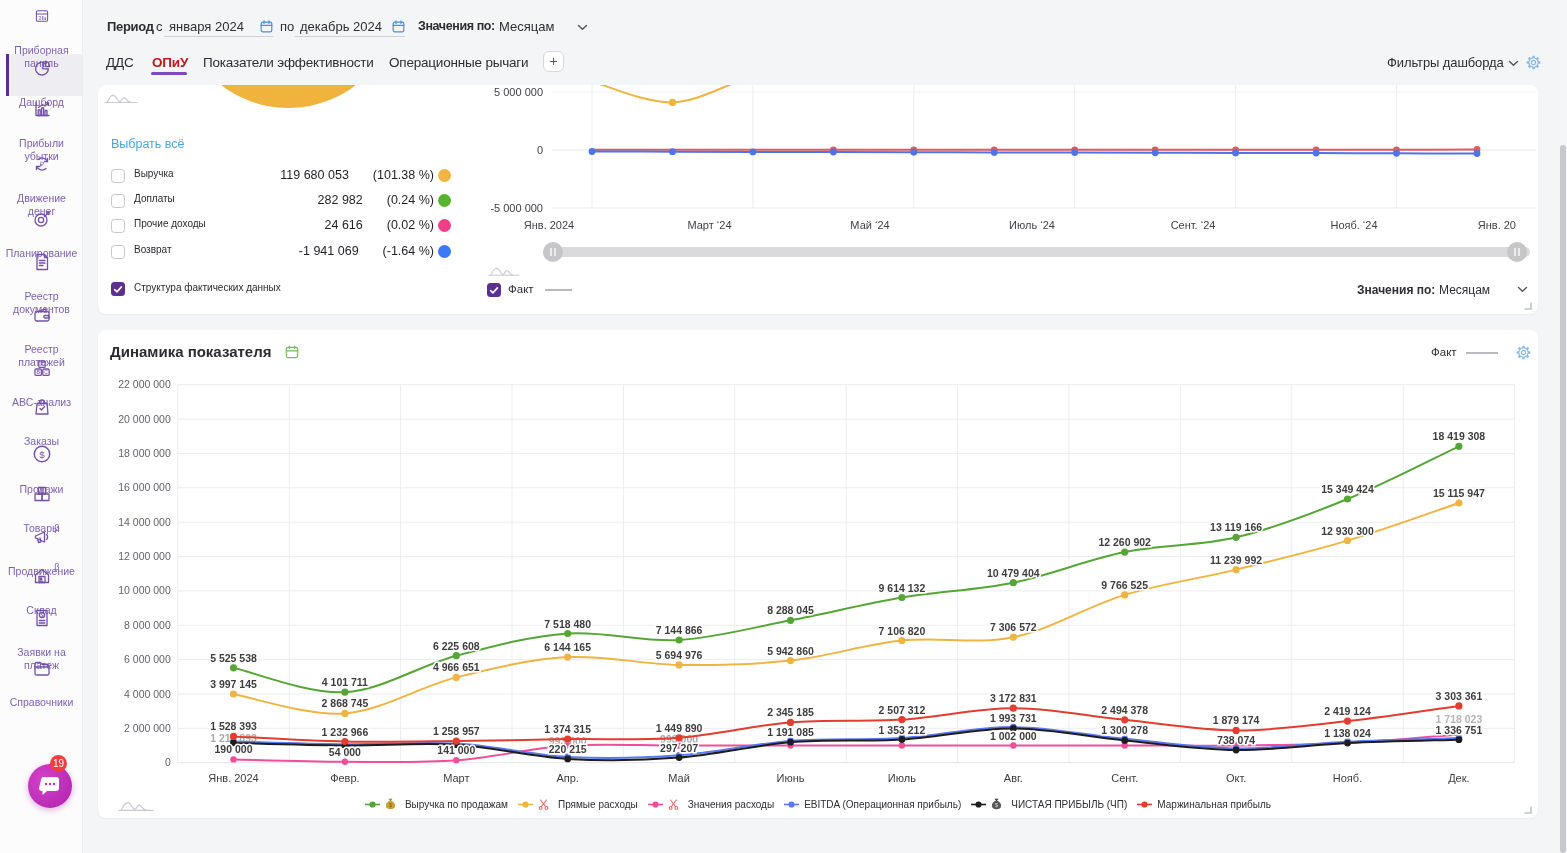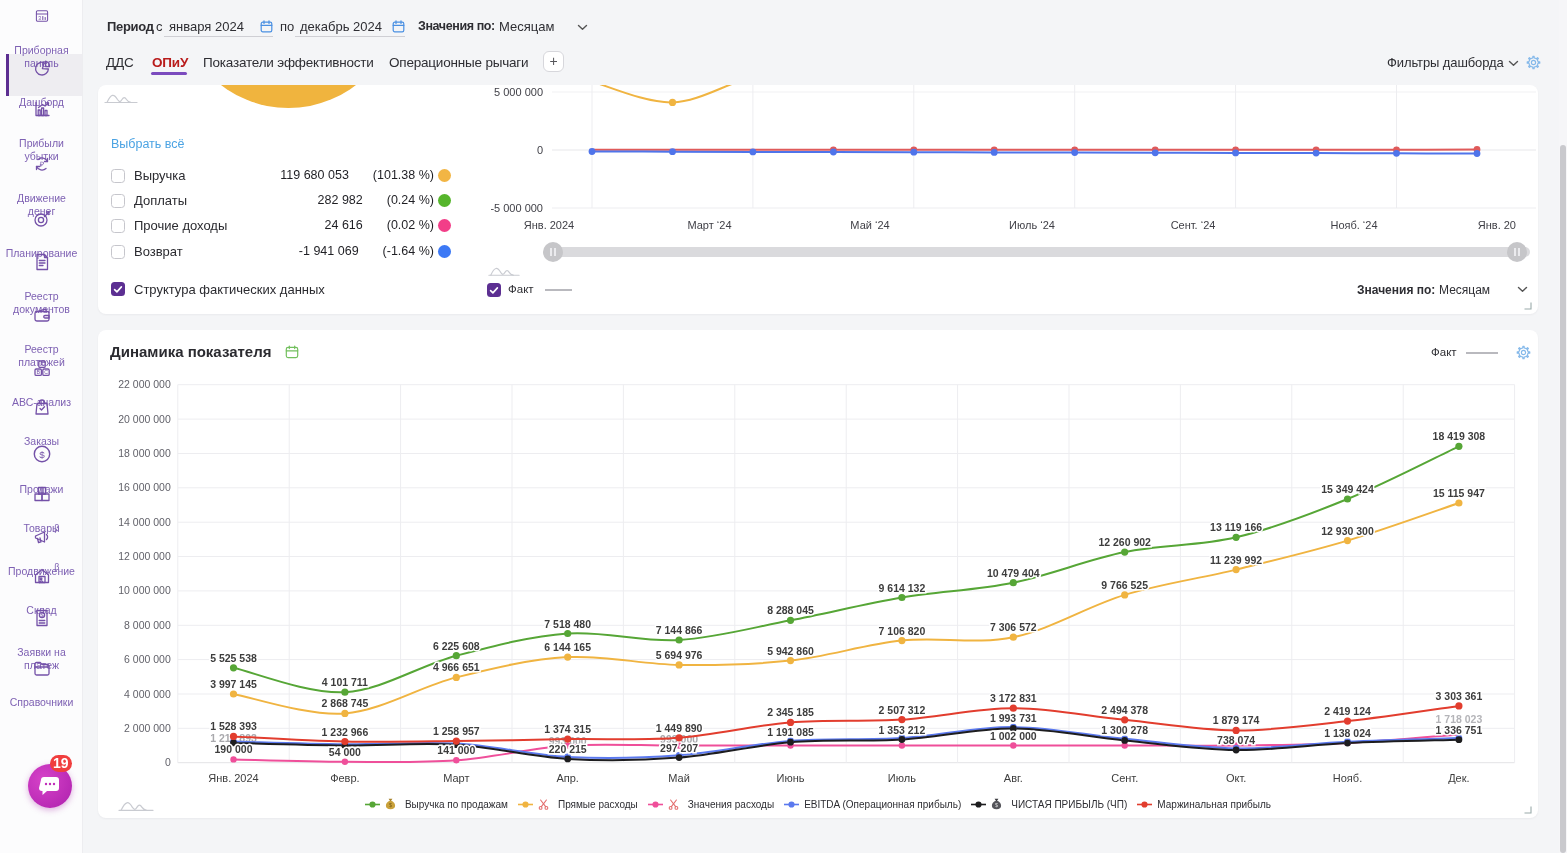--- a/index.html
+++ b/index.html
@@ -25,32 +25,32 @@
 .tab { position:absolute; top:55px; font-size:13.5px; color:#2e2e33; letter-spacing:-0.2px; }
 .tab.act { font-weight:bold; color:#b91c1c; }
 .tabu { position:absolute; top:72px; height:2.5px; background:#7b4bbe; border-radius:2px; }
 .plus { position:absolute; left:543px; top:51px; width:21px; height:21px; border:1px solid #d7d7dc;
   border-radius:6px; background:#fff; color:#55555a; font-size:14px; line-height:18px; text-align:center; }
 
 .card { position:absolute; left:98px; width:1440px; background:#fff; border-radius:8px;
   box-shadow:0 1px 2px rgba(40,40,60,0.05); overflow:hidden; }
 #card1 { top:85px; height:229px; }
 #card2 { top:330px; height:488px; }
-.rowlbl { position:absolute; left:36px; font-size:13px; color:#2b2b30;text-align:right; }
+.rowlbl { position:absolute; left:36px; font-size:10px; color:#2b2b30;text-align:right; }
 .rowval { position:absolute; right:1104px; font-size:12.5px; color:#1f1f24; white-space:nowrap; }
 .rowval .pct { margin-left:24px; }
 .link { position:absolute; left:13px; top:52px; font-size:12.5px; color:#4ba3e3; }
 .small { font-size:11.5px; color:#2e2e33; }
 
 #chat { position:absolute; left:28px; top:764px; width:44px; height:44px; border-radius:50%;
   background:radial-gradient(circle at 35% 35%, #d642c8, #ad20ad); display:flex; align-items:center;
   justify-content:center; z-index:8; box-shadow:0 2px 6px rgba(160,30,160,.35); }
 #badge { position:absolute; left:50px; top:755px; min-width:17px; height:17px; border-radius:9px;
-  background:#f03e3e; color:#fff; font-size:14px; line-height:17px; text-align:left; z-index:9;
-  padding:0 3px; font-weight:bold; }
+  background:#f03e3e; color:#fff; font-size:10px; line-height:17px; text-align:left; z-index:9;
+  padding:0 3px; font-weight:normal; }
 
 #sbar { position:absolute; right:0; top:0; width:8px; height:853px; background:#f6f6f8; z-index:10; }
 #sthumb { position:absolute; right:1px; top:145px; width:6px; height:708px; background:#c9c9cd; border-radius:3px; }
 .corner { position:absolute; }
 </style></head>
 <body>
 <div id="page">
 
 <div id="side">
 <div class="active-pill"></div>

